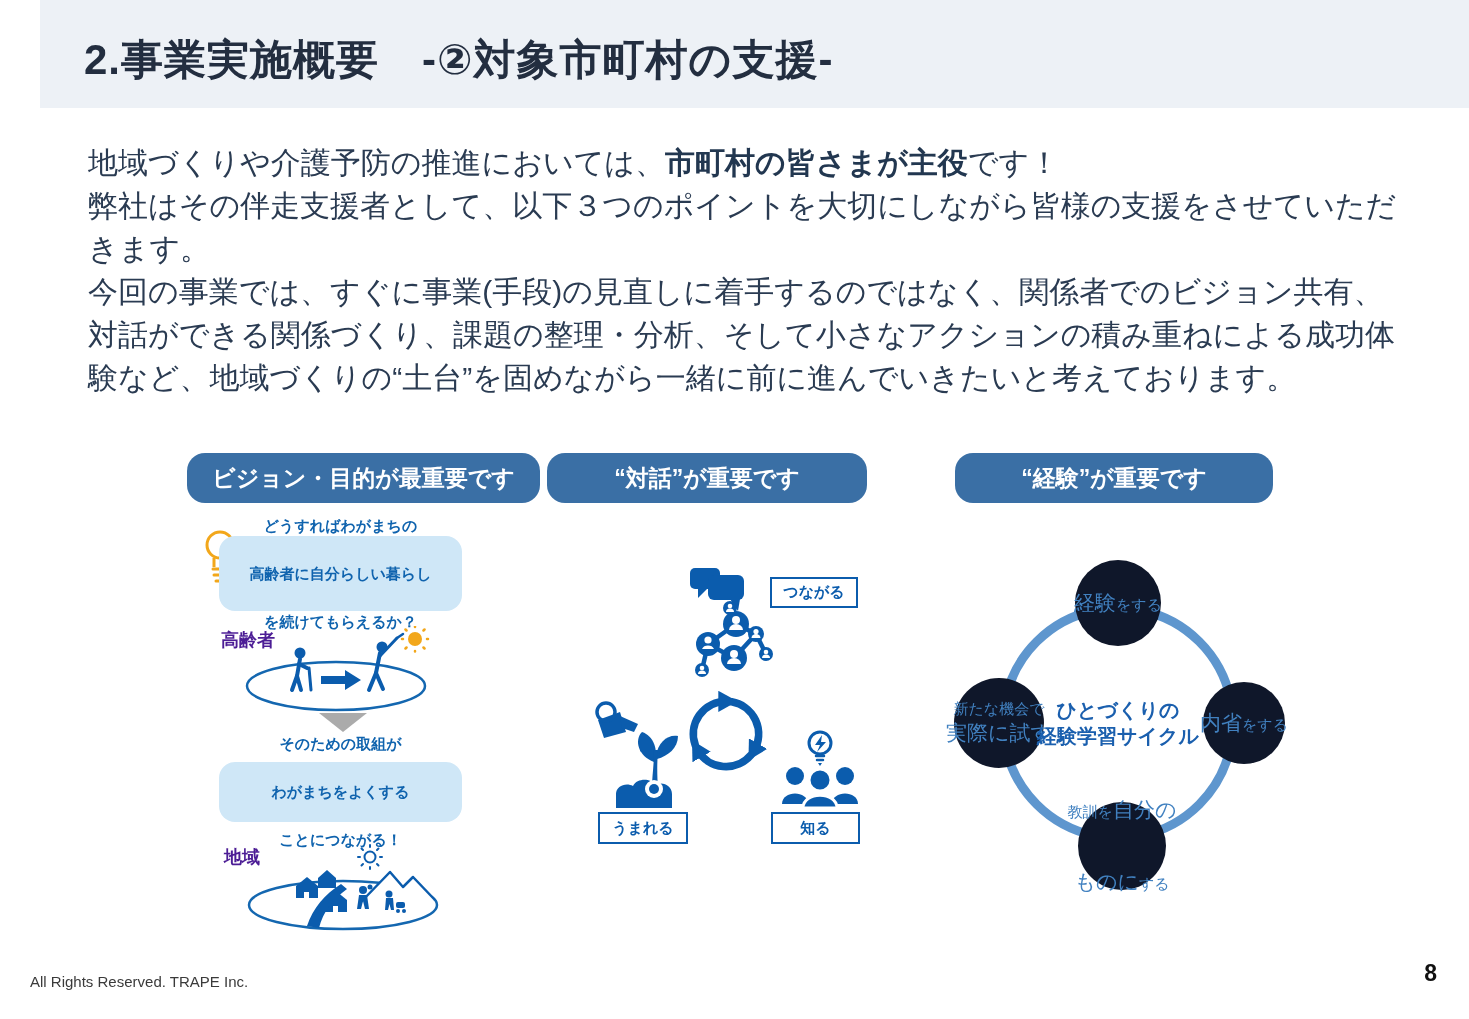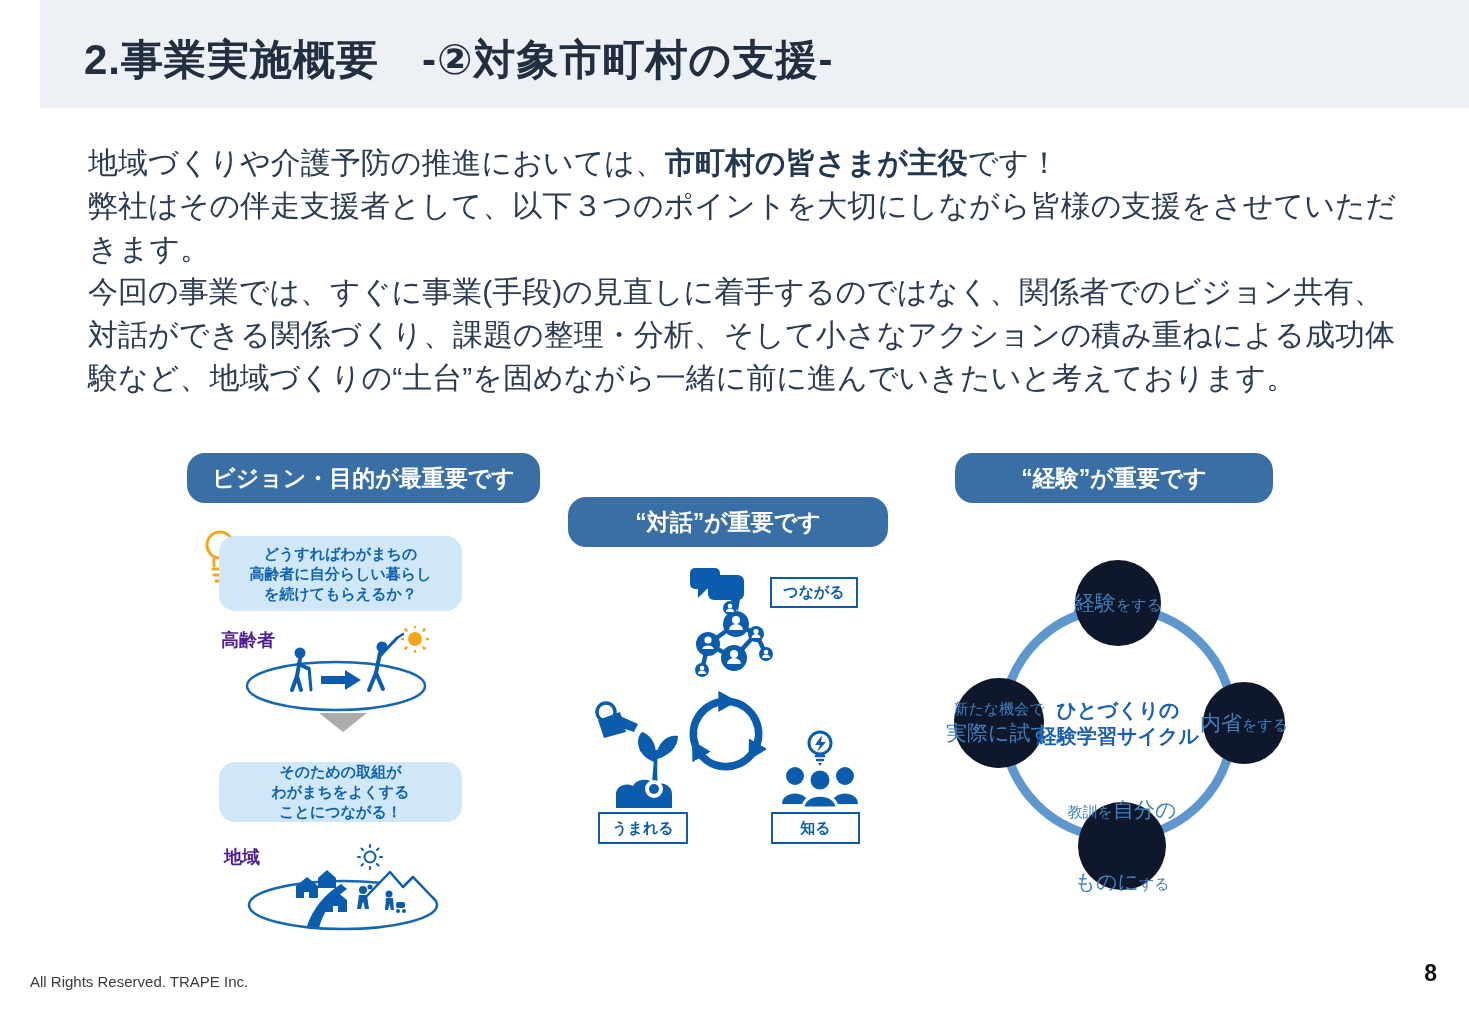--- a/index.html
+++ b/index.html
@@ -13,26 +13,26 @@
   .topbar h1 { position:absolute; left:44px; top:32px; font-size:42px; font-weight:bold; color:#232e40; letter-spacing:1px; }
 
   
   .intro { position:absolute; left:88px; top:141px; width:1316px; color:#2a3b52; font-size:30px; line-height:43px; }
   .intro strong { font-weight:bold; color:#223750; }
 
   
   .pill { position:absolute; top:453px; height:50px; background:#3a6fa5; border-radius:18px;
           color:#ffffff; font-weight:bold; font-size:23px; display:flex; align-items:center; justify-content:center; }
   .pill1 { left:165px; width:353px;margin-left:22px; }
-  .pill2 { left:568px; width:320px;margin-top:44px; }
+  .pill2 { left:547px; width:320px; }
   .pill3 { left:955px; width:318px; }
 
   
   .bubble { position:absolute; background:#cfe7f7; border-radius:16px; color:#0f63ae; font-weight:bold;
-            font-size:15px; line-height:20px; text-align:center; display:flex; flex-direction:column; justify-content:center; }
+            font-size:15px; line-height:20px; text-align:center; display:flex; flex-direction:column; justify-content:center;gap:28px; }
   .bubble .ln { display:block; }
   .qbubble { left:219px; top:536px; width:243px; height:75px; }
   .abubble { left:219px; top:762px; width:243px; height:60px; }
   .minilabel { position:absolute; font-size:18px; font-weight:bold; color:#4c1d95; }
   .lab-elderly { left:221px; top:628px; }
   .lab-region { left:224px; top:845px; }
 
   
   .tagbox { position:absolute; background:#ffffff; border:2px solid #0b5cad; color:#0b5cad;
             font-size:15px; font-weight:bold; display:flex; align-items:center; justify-content:center; }

